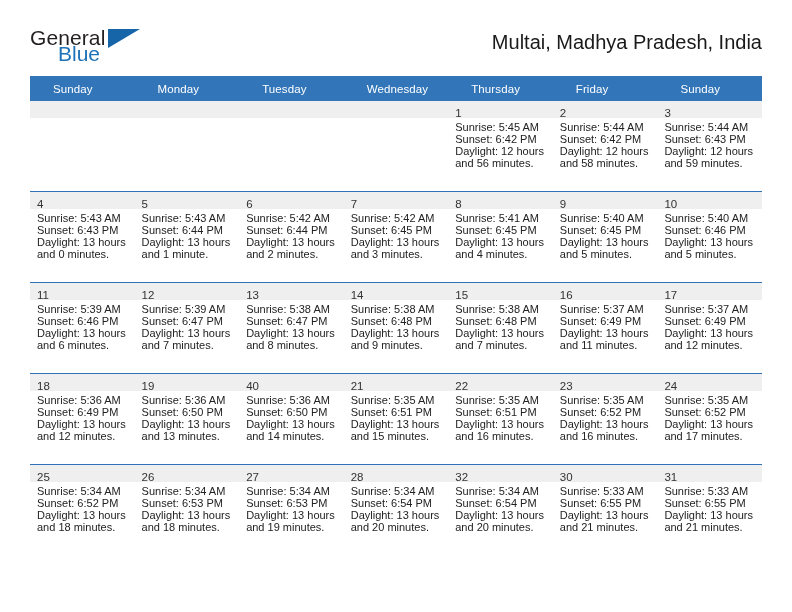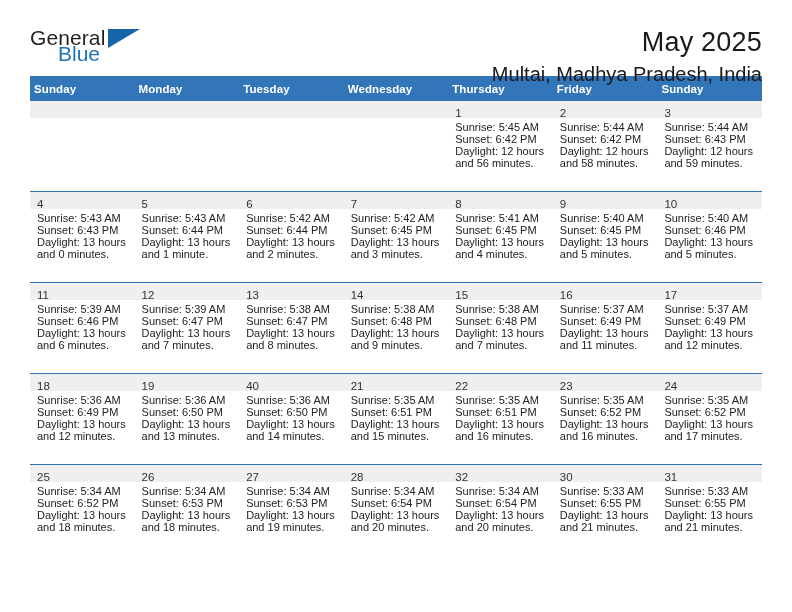--- a/index.html
+++ b/index.html
@@ -87,23 +87,23 @@
   .calendar {
     width: 732px;
     border-collapse: collapse;
     table-layout: fixed;
     margin-top: 2px;
   }
   .calendar th {
     background: #3275b9;
     color: #ffffff;
     font-size: 11.5px;
-    font-weight: bold;
+    font-weight: normal;
     text-align: left;
-    padding: 5px 0 5px 4px;
+    padding: 5px 0 5px 23px;
     height: 15px;
     letter-spacing: .1px;
   }
   .calendar td {
     vertical-align: top;
     padding: 0;
     border-top: 1px solid #2f72b7;
     background: #ffffff;
     height: 75px;
   }
@@ -145,21 +145,20 @@
 
   <div class="header">
 
     <div class="brand">
       <span class="brand-general">General</span>
       <span class="brand-triangle"></span>
       <span class="brand-blue">Blue</span>
     </div>
 
     <div class="title-block">
-      <h1 class="cal-title">May 2025</h1>
       <div class="cal-subtitle">Multai, Madhya Pradesh, India</div>
     </div>
 
   </div>
 
   <table class="calendar">
     <thead>
       <tr id="weekday-row">
           <th>Sunday</th>
           <th>Monday</th>

